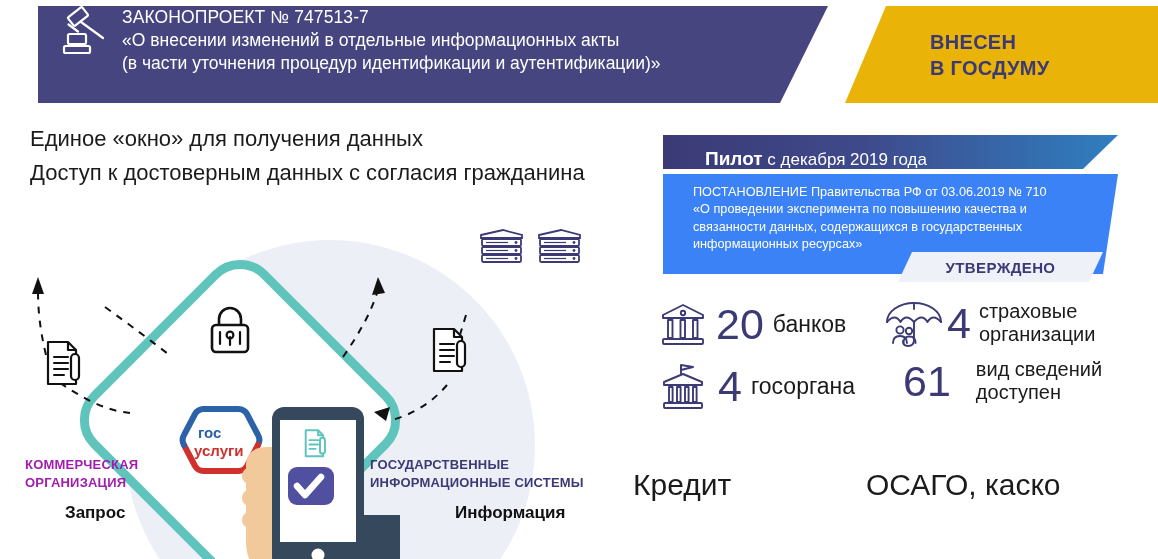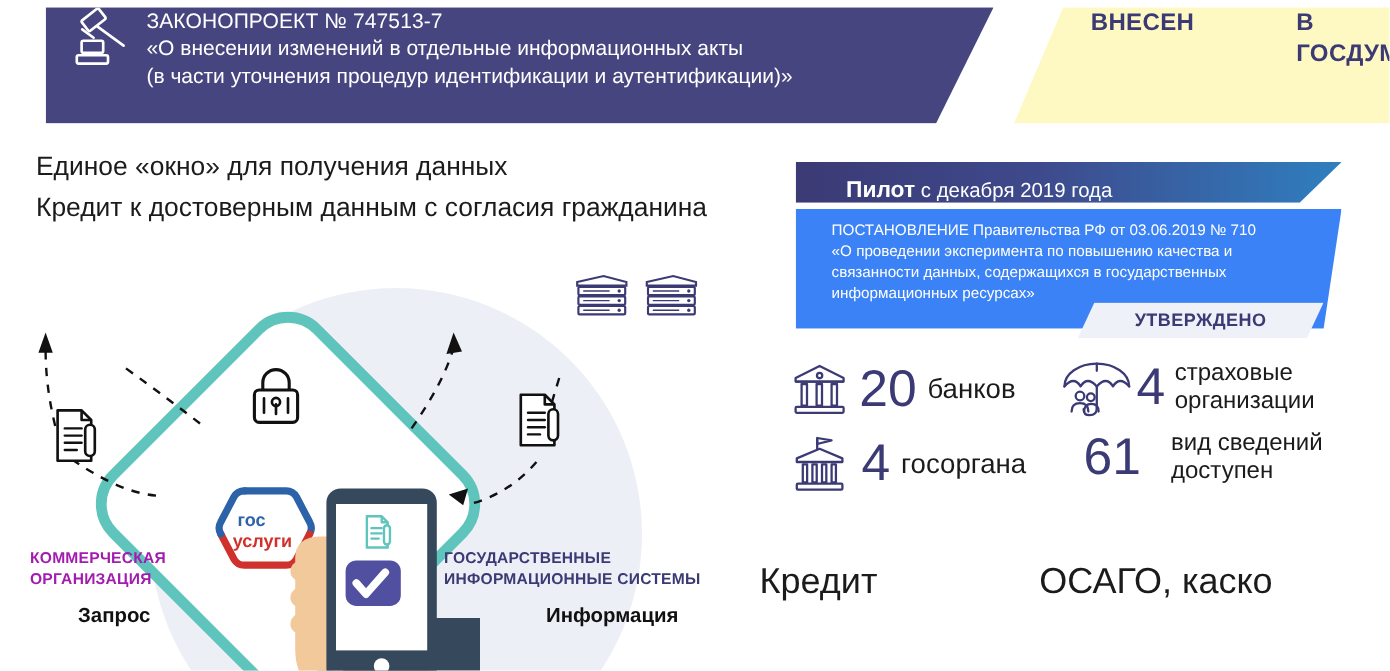--- a/index.html
+++ b/index.html
@@ -19,23 +19,23 @@
     display:flex;align-items:flex-start;
   }
   .gavel-wrap{width:74px;flex:0 0 74px;display:flex;align-items:center;justify-content:center;margin-left:8px;}
   .bill-txt{color:#ffffff;line-height:1.32;padding-left:2px;}
   .bill-l1{font-size:17.5px;letter-spacing:.1px;}
   .bill-l2{font-size:17.5px;}
   .bill-l3{font-size:17.5px;}
 
   .hdr-status{
     position:absolute;left:845px;top:6px;width:313px;height:97px;
-    background:#fef9c3;
+    background:#eab308;
     clip-path:polygon(41px 0,313px 0,313px 97px,0 97px);
-    display:flex;flex-direction:row;justify-content:center;
+    display:flex;flex-direction:column;justify-content:center;
   }
   .status-txt{
     color:#3b3a75;font-size:20px;font-weight:bold;line-height:1.3;
     padding-left:85px;letter-spacing:.3px;
   }
 
   
   .lead{position:absolute;left:30px;top:122px;width:620px;color:#1b1b1b;}
   .lead div{font-size:22px;line-height:1.55;white-space:nowrap;}
 
@@ -123,21 +123,21 @@
     </div>
   </div>
 
   <div class="hdr-status">
     <div class="status-txt">ВНЕСЕН</div>
     <div class="status-txt">В ГОСДУМУ</div>
   </div>
 
   <div class="lead">
     <div>Единое «окно» для получения данных</div>
-    <div>Кредит к достоверным данным с согласия гражданина</div>
+    <div>Доступ к достоверным данных с согласия гражданина</div>
   </div>
 
   <div class="diagram">
     <svg width="650" height="344" viewBox="0 0 650 344">
 
       <circle cx="330" cy="230" r="205" fill="#eceff6"></circle>
 
       <rect x="120" y="85" width="240" height="240" rx="34" ry="34" transform="rotate(45 240 205)" fill="#ffffff" stroke="#5fc4bc" stroke-width="9"></rect>
 
       <g stroke="#3b3a75" stroke-width="1.8" fill="#ffffff">

